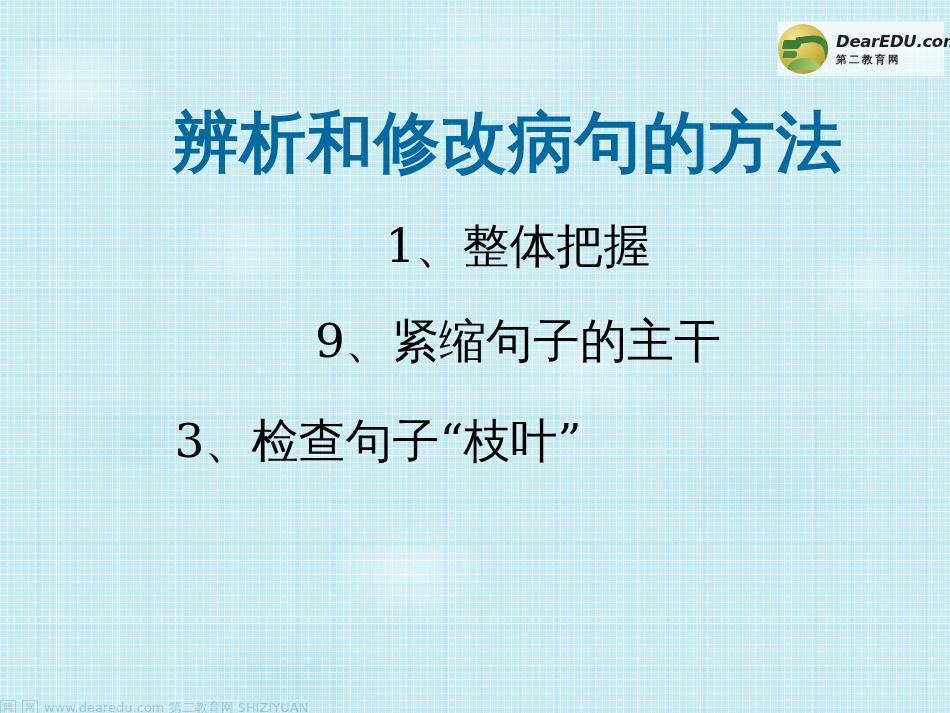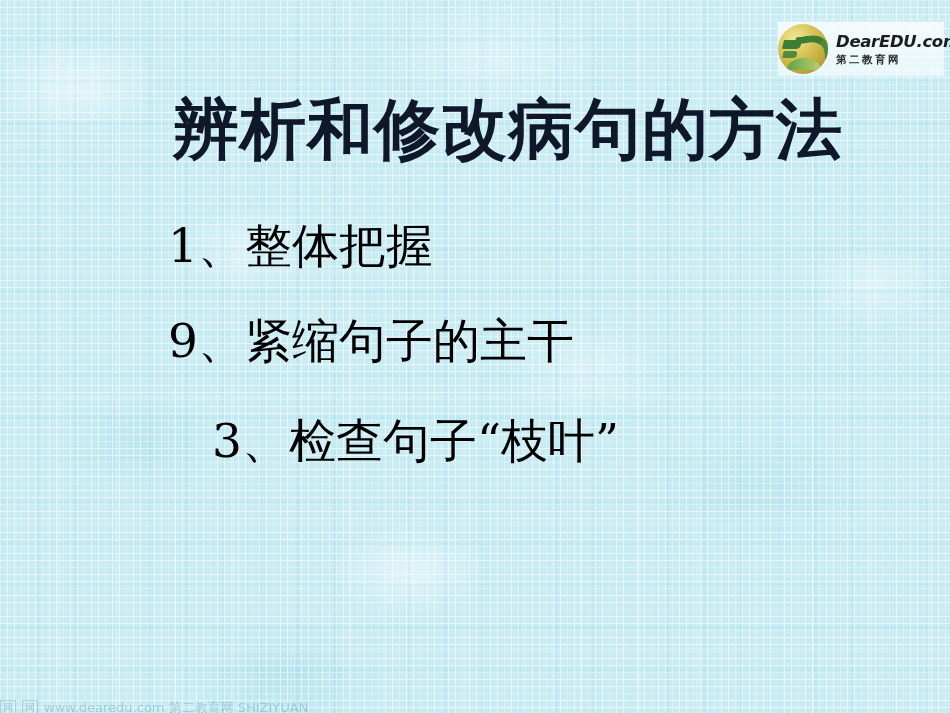--- a/index.html
+++ b/index.html
@@ -129,51 +129,51 @@
     font-weight: bold;
     color: #2a2a2a;
     letter-spacing: 2.5px;
     white-space: nowrap;
   }
 
   
   #title {
     position: absolute;
     left: 173px;
-    top: 98px;
+    top: 106px;
     width: 660px;
-    font-family: Liberation Mono, monospace;
+    font-family: Liberation Sans, sans-serif;
     font-weight: bold;
     font-size: 66px;
     line-height: 1.12;
-    color: #0f172a;
+    color: #0369a1;
     letter-spacing: 1px;
     white-space: nowrap;
   }
 
   
   #body-list {
     position: absolute;
     left: 168px;
     top: 222px;
     width: 700px;
     font-family: "DejaVu Serif", "Liberation Serif", serif;
     color: #000000;
+    text-align: center;
   }
   .body-line {
     font-size: 47px;
     line-height: 1.0;
     margin-bottom: 48px;
     white-space: nowrap;
   }
   .body-line.wrap {
     white-space: normal;
     width: 420px;
     line-height: 1.25;
-    padding-left: 44px;
   }
 
   
   #watermark {
     position: absolute;
     left: 0;
     bottom: -6px;
     width: 420px;
     height: 22px;
     display: flex;

